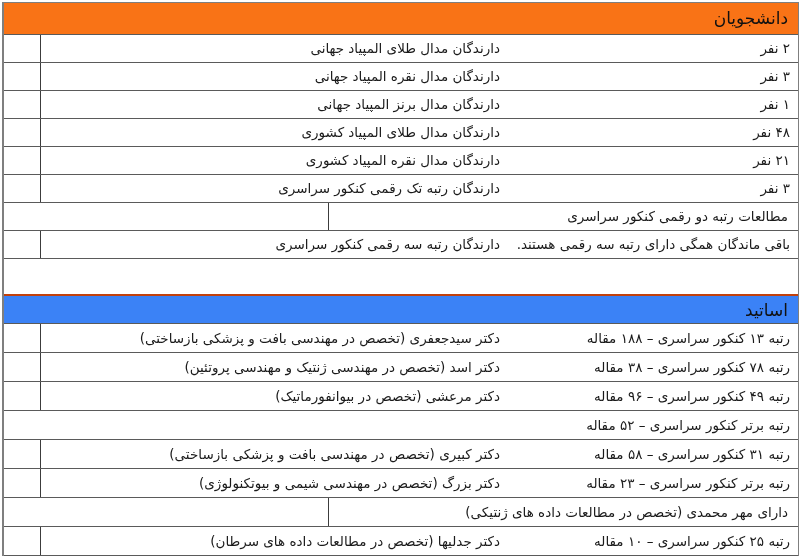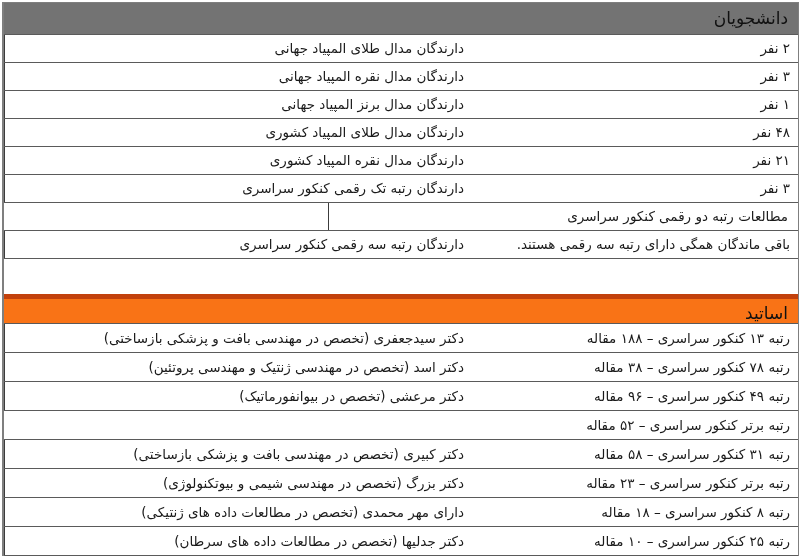--- a/index.html
+++ b/index.html
@@ -34,27 +34,27 @@
       direction: rtl;
       text-align: right;
       padding-right: 10px;
       font-size: 17px;
       line-height: 30px;
       color: #111;
     }
     .hdr-students {
       top: 0;
       height: 32px;
-      background: #737373;
+      background: #f97316;
     }
     .hdr-faculty {
       top: 291px;
       height: 30px;
-      background: #f97316;
-      border-top: 5px solid #c2410c;
+      background: #3b82f6;
+      border-top: 2px solid #c2410c;
       line-height: 29px;
     }
     .rows {
       position: absolute;
       left: 0;
       right: 0;
     }
     .row {
       display: flex;
       flex-direction: row-reverse;
@@ -64,20 +64,21 @@
     }
     .cell-label {
       width: 470px;
       box-sizing: border-box;
       border-left: 1px solid #3c3c3c;
       padding-right: 10px;
       text-align: right;
       font-size: 13.5px;
       white-space: nowrap;
       overflow: hidden;
+      margin-left: 36px;
     }
     .cell-value {
       flex: 1;
       box-sizing: border-box;
       padding-right: 8px;
       text-align: right;
       font-size: 13.5px;
       white-space: nowrap;
       overflow: hidden;
     }
@@ -168,21 +169,20 @@
     </div>
     <div class="row">
       <div class="cell-value">رتبه ۳۱ کنکور سراسری – ۵۸ مقاله</div>
       <div class="cell-label">دکتر کبیری (تخصص در مهندسی بافت و پزشکی بازساختی)</div>
     </div>
     <div class="row">
       <div class="cell-value">رتبه برتر کنکور سراسری – ۲۳ مقاله</div>
       <div class="cell-label">دکتر بزرگ (تخصص در مهندسی شیمی و بیوتکنولوژی)</div>
     </div>
     <div class="row">
-      <div class="cell-value">رتبه ۸ کنکور سراسری – ۱۸ مقاله</div>
       <div class="cell-label">دارای مهر محمدی (تخصص در مطالعات داده های ژنتیکی)</div>
     </div>
     <div class="row">
       <div class="cell-value">رتبه ۲۵ کنکور سراسری – ۱۰ مقاله</div>
       <div class="cell-label">دکتر جدلیها (تخصص در مطالعات داده های سرطان)</div>
     </div>
   </div>
 
 </div>
 

